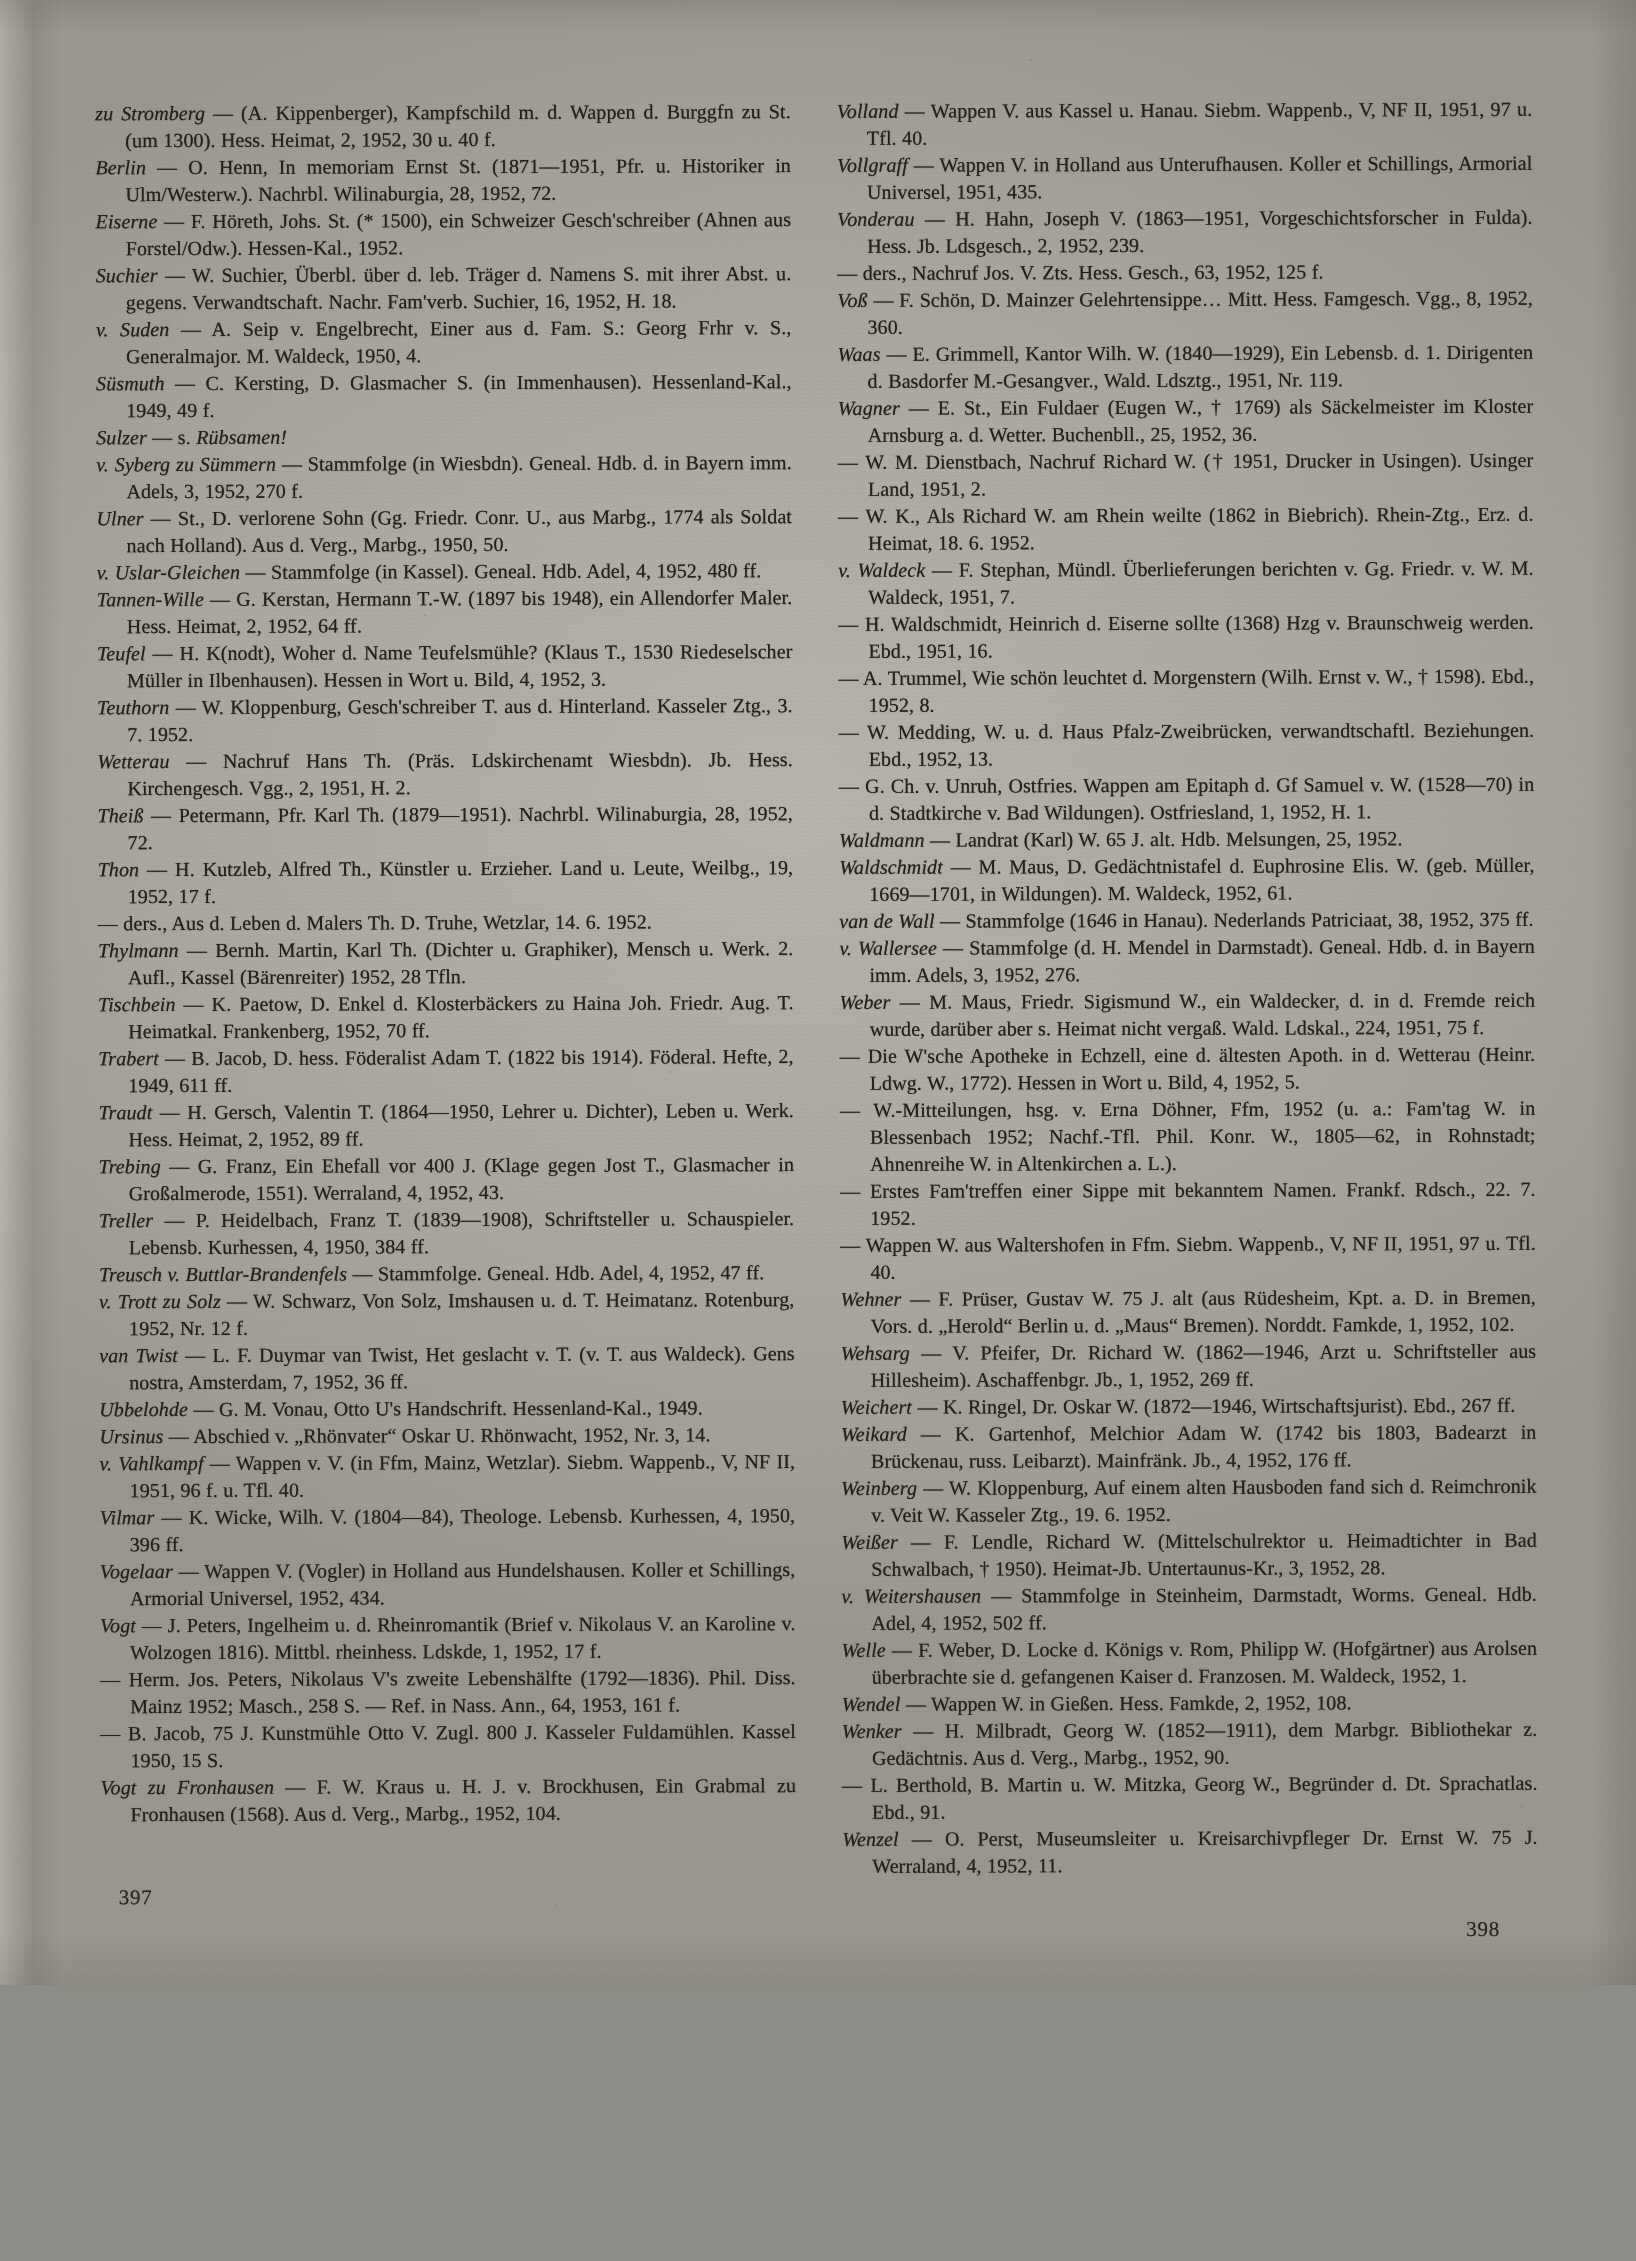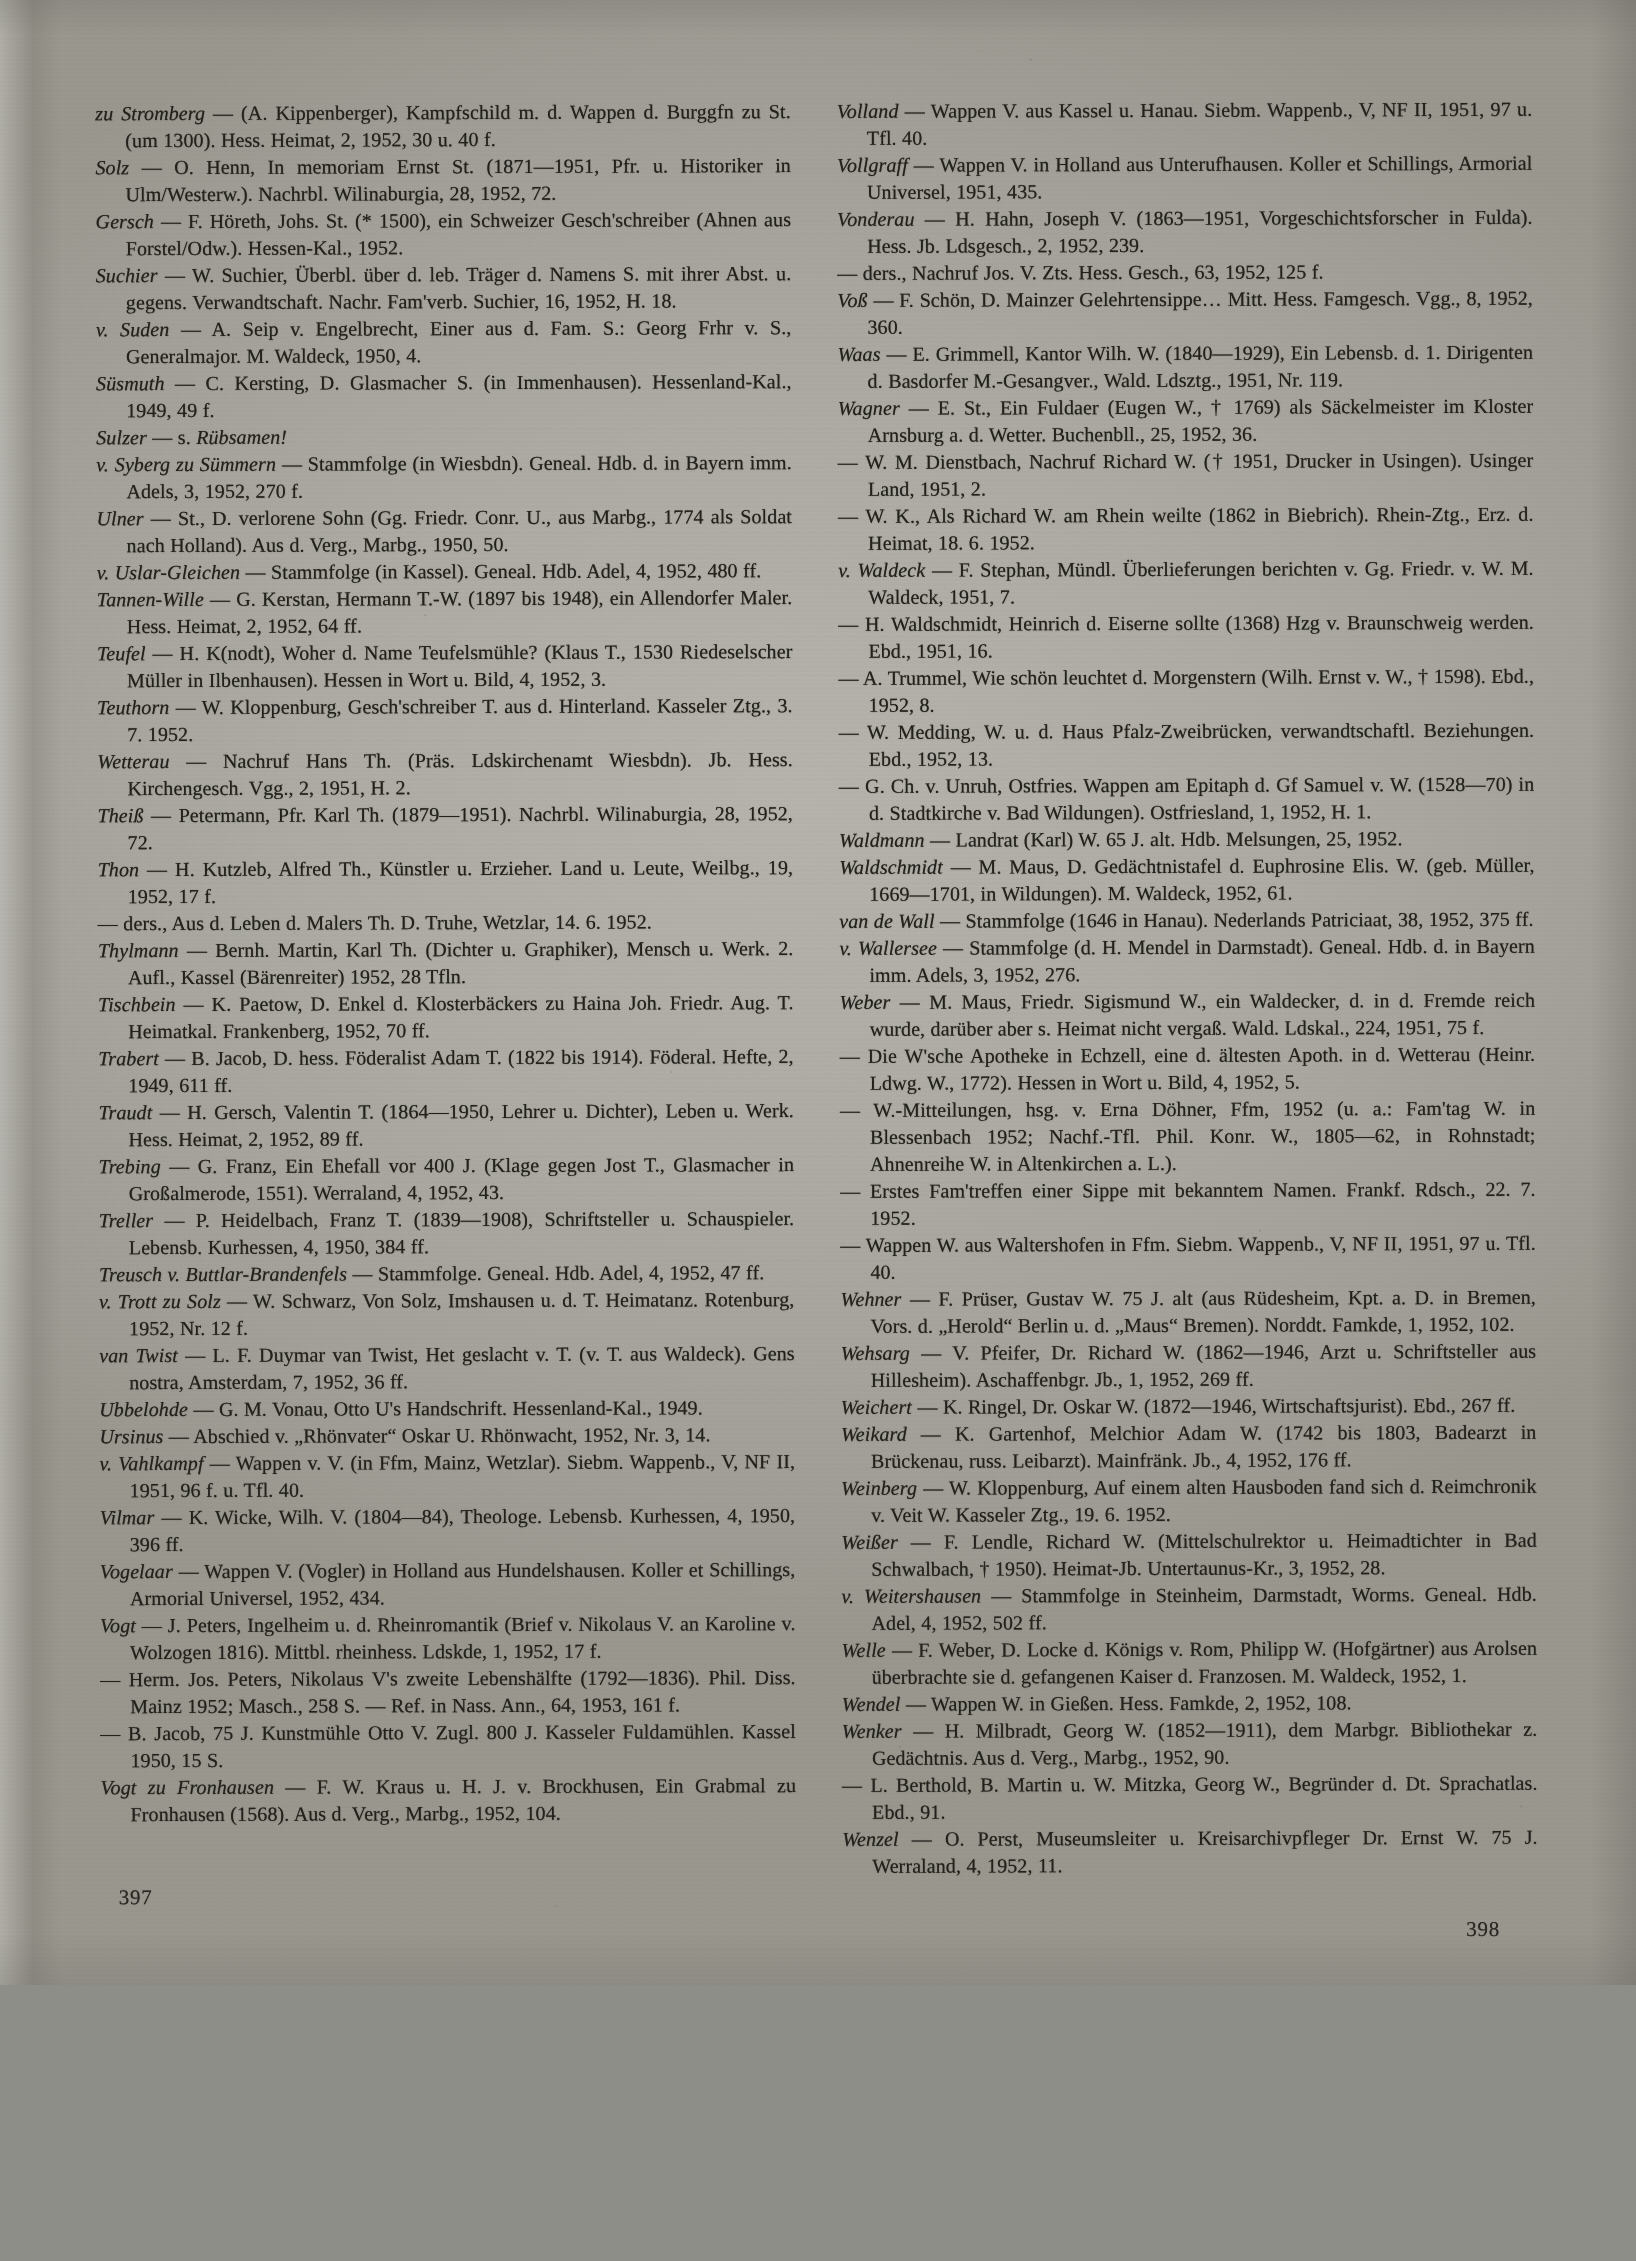--- a/index.html
+++ b/index.html
@@ -118,22 +118,22 @@
 </style>
 </head>
 <body>
 
 <div id="page">
   <div id="skew">
     <div class="columns">
 
       <div class="column" id="col-left">
           <p class="entry"><span class="hw">zu Stromberg</span><span> — (A. Kippenberger), Kampfschild m. d. Wappen d. Burggfn zu St. (um 1300). Hess. Heimat, 2, 1952, 30 u. 40 f.</span></p>
-          <p class="entry"><span class="hw">Solz</span><span> — O. Henn, In memoriam Ernst St. (1871—1951, Pfr. u. Historiker in Ulm/Westerw.). Nachrbl. Wilinaburgia, 28, 1952, 72.</span></p>
-          <p class="entry"><span class="hw">Gersch</span><span> — F. Höreth, Johs. St. (* 1500), ein Schweizer Gesch'schreiber (Ahnen aus Forstel/Odw.). Hessen-Kal., 1952.</span></p>
+          <p class="entry"><span class="hw">Berlin</span><span> — O. Henn, In memoriam Ernst St. (1871—1951, Pfr. u. Historiker in Ulm/Westerw.). Nachrbl. Wilinaburgia, 28, 1952, 72.</span></p>
+          <p class="entry"><span class="hw">Eiserne</span><span> — F. Höreth, Johs. St. (* 1500), ein Schweizer Gesch'schreiber (Ahnen aus Forstel/Odw.). Hessen-Kal., 1952.</span></p>
           <p class="entry"><span class="hw">Suchier</span><span> — W. Suchier, Überbl. über d. leb. Träger d. Namens S. mit ihrer Abst. u. gegens. Verwandtschaft. Nachr. Fam'verb. Suchier, 16, 1952, H. 18.</span></p>
           <p class="entry"><span class="hw">v. Suden</span><span> — A. Seip v. Engelbrecht, Einer aus d. Fam. S.: Georg Frhr v. S., Generalmajor. M. Waldeck, 1950, 4.</span></p>
           <p class="entry"><span class="hw">Süsmuth</span><span> — C. Kersting, D. Glasmacher S. (in Immenhausen). Hessenland-Kal., 1949, 49 f.</span></p>
           <p class="entry"><span class="hw">Sulzer</span><span> — s. </span><em>Rübsamen!</em></p>
           <p class="entry"><span class="hw">v. Syberg zu Sümmern</span><span> — Stammfolge (in Wiesbdn). Geneal. Hdb. d. in Bayern imm. Adels, 3, 1952, 270 f.</span></p>
           <p class="entry"><span class="hw">Ulner</span><span> — St., D. verlorene Sohn (Gg. Friedr. Conr. U., aus Marbg., 1774 als Soldat nach Holland). Aus d. Verg., Marbg., 1950, 50.</span></p>
           <p class="entry"><span class="hw">v. Uslar-Gleichen</span><span> — Stammfolge (in Kassel). Geneal. Hdb. Adel, 4, 1952, 480 ff.</span></p>
           <p class="entry"><span class="hw">Tannen-Wille</span><span> — G. Kerstan, Hermann T.-W. (1897 bis 1948), ein Allendorfer Maler. Hess. Heimat, 2, 1952, 64 ff.</span></p>
           <p class="entry"><span class="hw">Teufel</span><span> — H. K(nodt), Woher d. Name Teufelsmühle? (Klaus T., 1530 Riedeselscher Müller in Ilbenhausen). Hessen in Wort u. Bild, 4, 1952, 3.</span></p>
           <p class="entry"><span class="hw">Teuthorn</span><span> — W. Kloppenburg, Gesch'schreiber T. aus d. Hinterland. Kasseler Ztg., 3. 7. 1952.</span></p>

